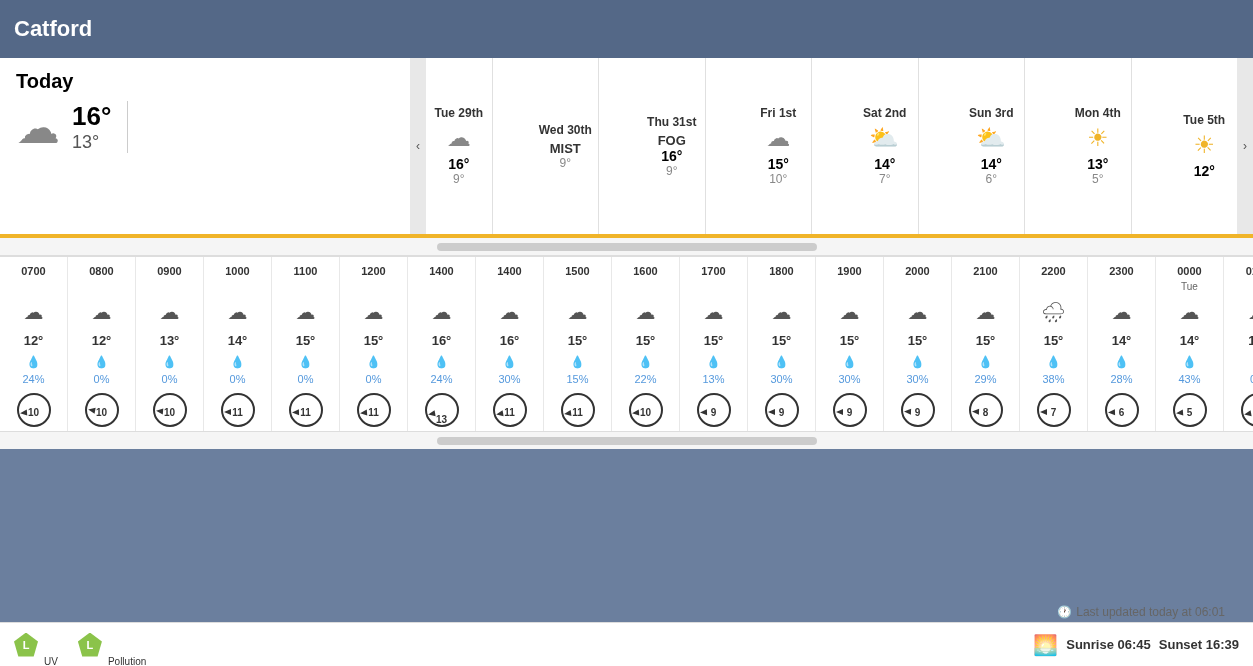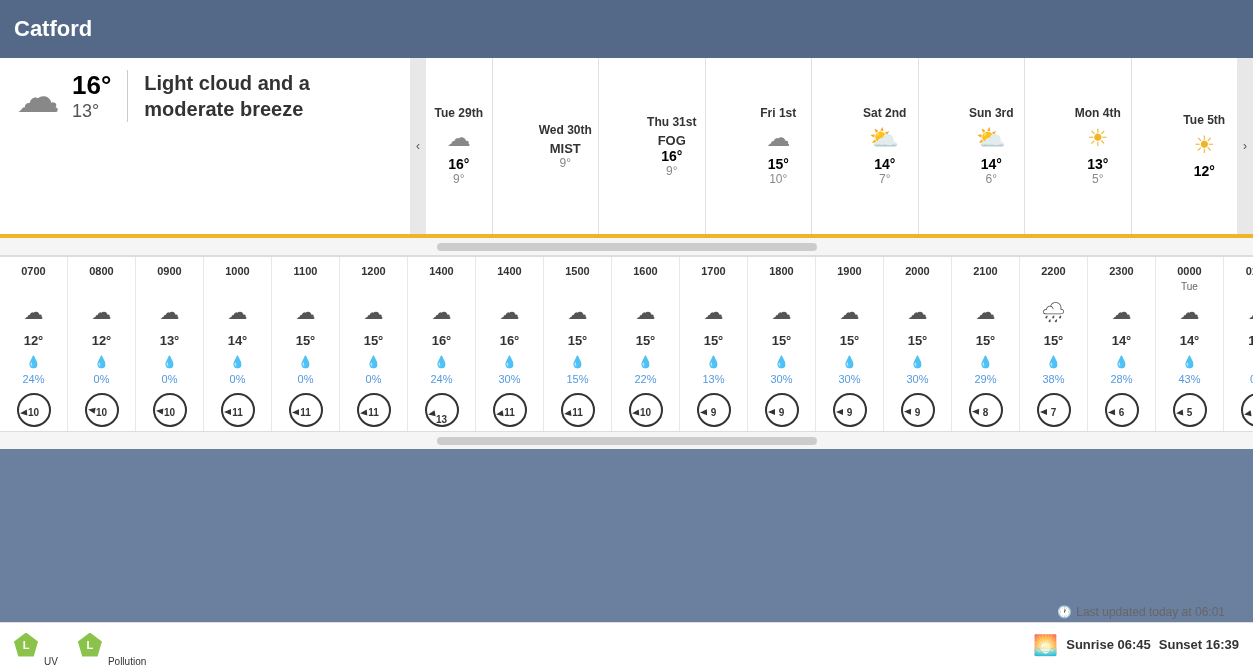--- a/index.html
+++ b/index.html
@@ -295,27 +295,27 @@
 </head>
 <body>
 
 <div class="header">
   <span>Catford</span>
 </div>
 
 <div class="top-section">
 
   <div class="today-panel">
+    <div class="today-title">Today</div>
     <div class="today-body">
       <div class="today-icon">☁</div>
       <div class="today-temps">
         <span class="today-high">16°</span>
         <span class="today-low">13°</span>
       </div>
-      <div class="today-desc">Light cloud and a moderate breeze</div>
     </div>
   </div>
 
   <div class="forecast-strip">
     <button class="forecast-nav">‹</button>
     <div class="forecast-days" id="forecast-days">
         <div class="forecast-day">
     <div class="forecast-date">Tue 29th</div>
     <div class="forecast-icon cloudy">☁</div>
     <div class="forecast-high">16°</div>

